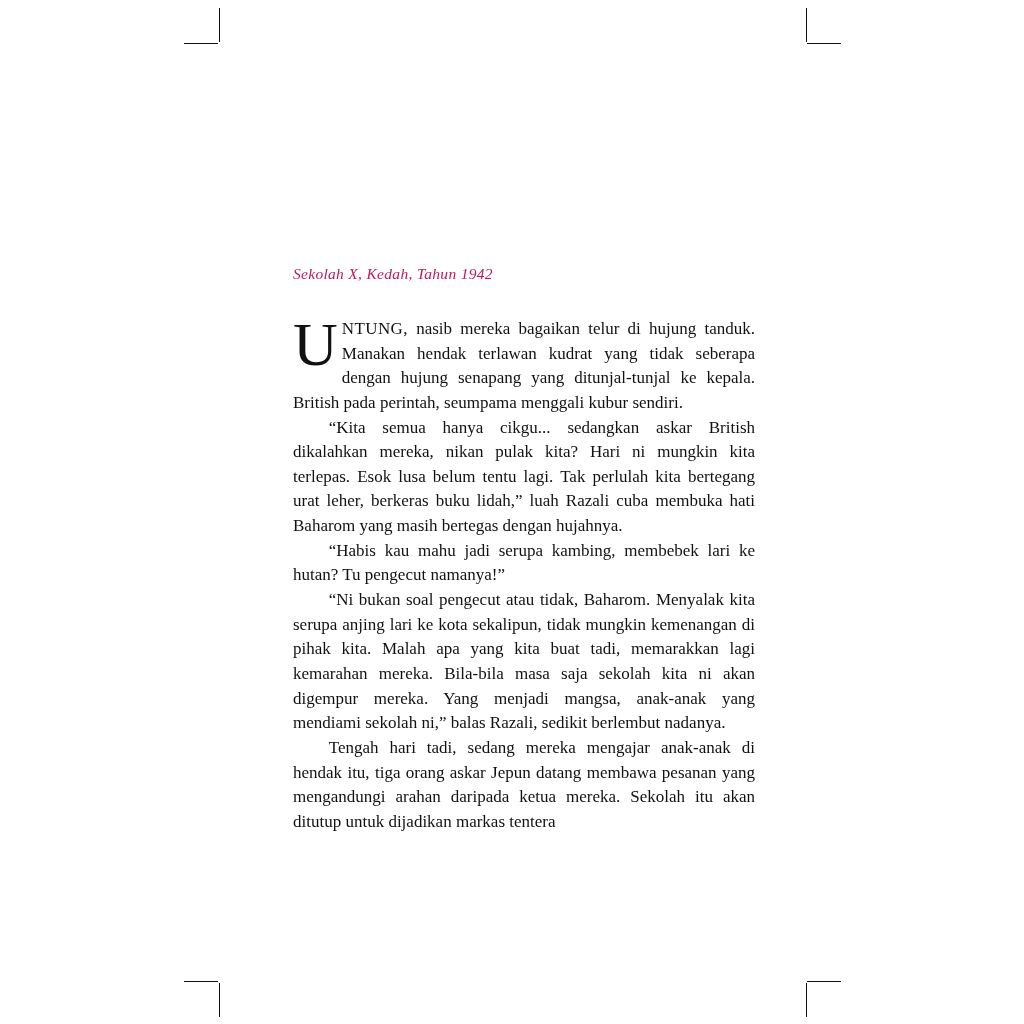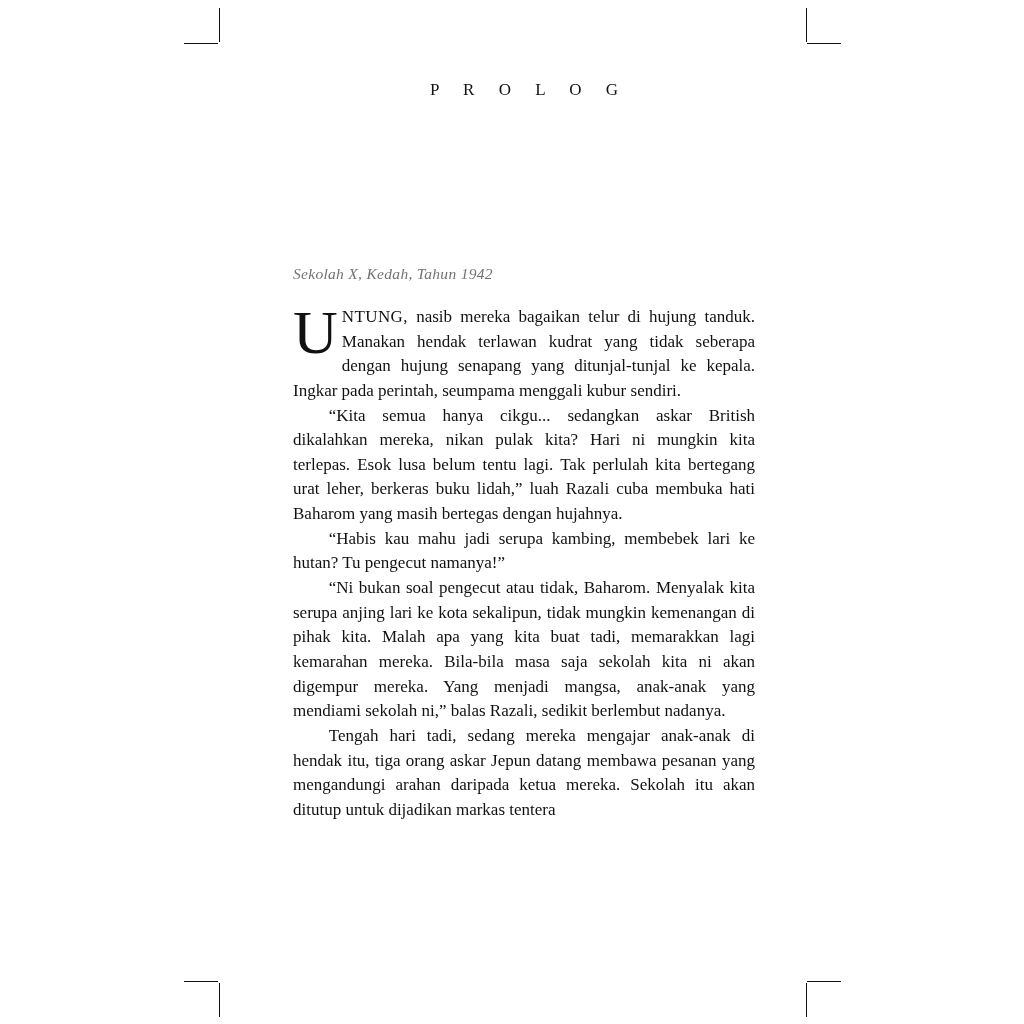--- a/index.html
+++ b/index.html
@@ -60,22 +60,22 @@
   .textblock {
     position: absolute;
     left: 293px;
     top: 265px;
     width: 462px;
   }
 
   .scene-setting {
     font-style: italic;
     font-size: 15.5px;
-    color: #737373;
-    margin: 0 0 22px 0;
+    color: #be185d;
+    margin: 0 0 34px 0;
     letter-spacing: 0.3px;
   }
 
   p.body {
     margin: 0;
     font-size: 17px;
     line-height: 1.45;
     text-align: justify;
     text-justify: inter-word;
     color: #111111;
@@ -107,28 +107,27 @@
 
   <div class="crop v crop-tl-v"></div>
   <div class="crop h crop-tl-h"></div>
   <div class="crop v crop-tr-v"></div>
   <div class="crop h crop-tr-h"></div>
   <div class="crop v crop-bl-v"></div>
   <div class="crop h crop-bl-h"></div>
   <div class="crop v crop-br-v"></div>
   <div class="crop h crop-br-h"></div>
 
-  <div class="chapter-title">P R O L O G</div>
 
   <div class="textblock">
 
     <p class="scene-setting">Sekolah X, Kedah, Tahun 1942</p>
 
     <p class="body first-para">
-      <span class="dropcap">U</span><span class="smallcaps">NTUNG,</span><span> nasib mereka bagaikan telur di hujung tanduk. Manakan hendak terlawan kudrat yang tidak seberapa dengan hujung senapang yang ditunjal-tunjal ke kepala. Ingkar pada perintah, seumpama menggali kubur sendiri.</span>
+      <span class="dropcap">U</span><span class="smallcaps">NTUNG,</span><span> nasib mereka bagaikan telur di hujung tanduk. Manakan hendak terlawan kudrat yang tidak seberapa dengan hujung senapang yang ditunjal-tunjal ke kepala. British pada perintah, seumpama menggali kubur sendiri.</span>
     </p>
 
     <p class="body">“Kita semua hanya cikgu... sedangkan askar British dikalahkan mereka, nikan pulak kita? Hari ni mungkin kita terlepas. Esok lusa belum tentu lagi. Tak perlulah kita bertegang urat leher, berkeras buku lidah,” luah Razali cuba membuka hati Baharom yang masih bertegas dengan hujahnya.</p>
     <p class="body">“Habis kau mahu jadi serupa kambing, membebek lari ke hutan? Tu pengecut namanya!”</p>
     <p class="body">“Ni bukan soal pengecut atau tidak, Baharom. Menyalak kita serupa anjing lari ke kota sekalipun, tidak mungkin kemenangan di pihak kita. Malah apa yang kita buat tadi, memarakkan lagi kemarahan mereka. Bila-bila masa saja sekolah kita ni akan digempur mereka. Yang menjadi mangsa, anak-anak yang mendiami sekolah ni,” balas Razali, sedikit berlembut nadanya.</p>
     <p class="body">Tengah hari tadi, sedang mereka mengajar anak-anak di hendak itu, tiga orang askar Jepun datang membawa pesanan yang mengandungi arahan daripada ketua mereka. Sekolah itu akan ditutup untuk dijadikan markas tentera</p>
 
   </div>
 </div>
 

